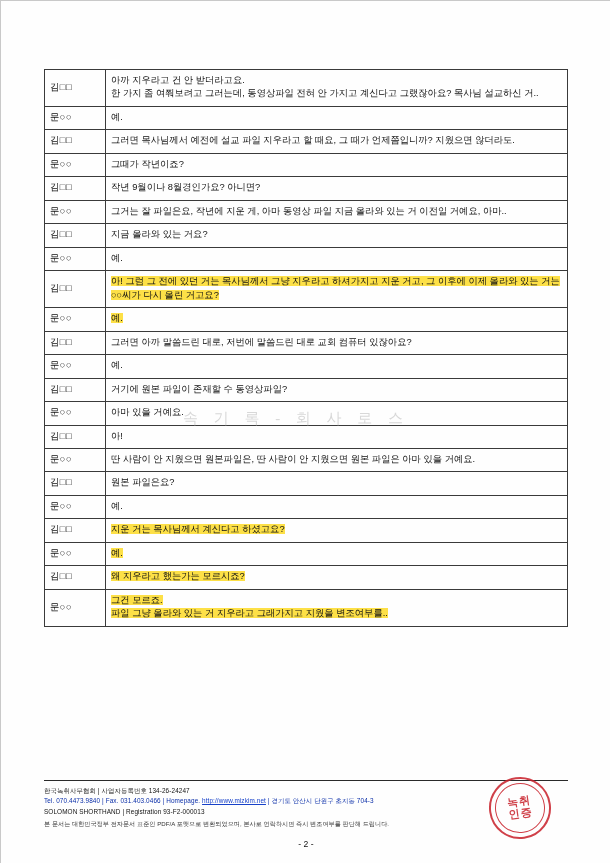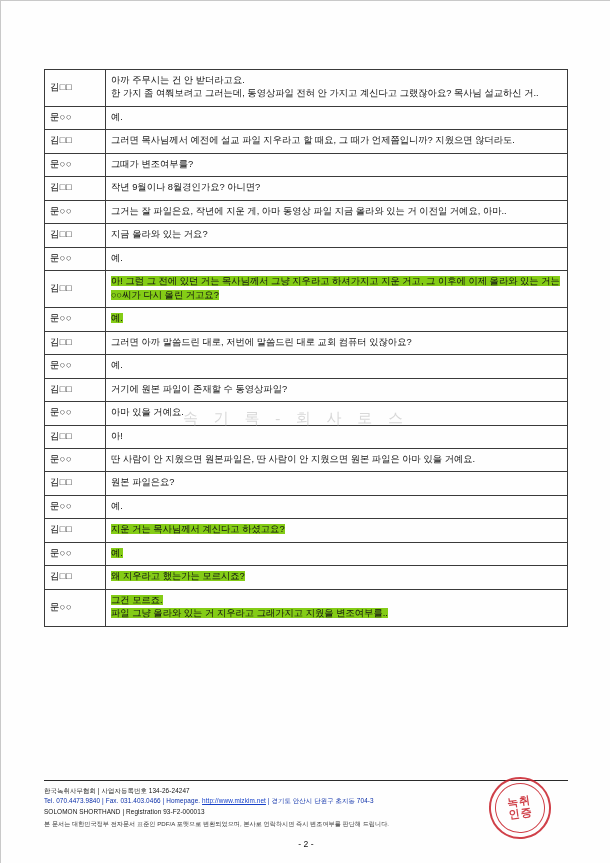--- a/index.html
+++ b/index.html
@@ -53,21 +53,21 @@
   }
   .utt {
     text-align: left;
   }
   .utt p {
     margin: 0;
     padding: 0;
   }
   .hl-line {
     display: inline;
-    background: #84cc16;
+    background: #fde047;
     box-decoration-break: clone;
     -webkit-box-decoration-break: clone;
   }
   .watermark {
     position: absolute;
     left: 175px;
     top: 408px;
     width: 240px;
     text-align: center;
     font-size: 15px;
@@ -153,40 +153,40 @@
 <body>
 
 <div class="page">
   <div class="sheet">
 
     <table class="transcript">
       <tbody>
           <tr>
             <td class="spk">김□□</td>
             <td class="utt">
-              <p>아까 주무시는 건 안 받더라고요.</p>
+              <p>아까 지우라고 건 안 받더라고요.</p>
               <p>한 가지 좀 여쭤보려고 그러는데, 동영상파일 전혀 안 가지고 계신다고 그랬잖아요? 목사님 설교하신 거..</p>
             </td>
           </tr>
           <tr>
             <td class="spk">문○○</td>
             <td class="utt">
               <p>예.</p>
             </td>
           </tr>
           <tr>
             <td class="spk">김□□</td>
             <td class="utt">
               <p>그러면 목사님께서 예전에 설교 파일 지우라고 할 때요, 그 때가 언제쯤입니까? 지웠으면 않더라도.</p>
             </td>
           </tr>
           <tr>
             <td class="spk">문○○</td>
             <td class="utt">
-              <p>그때가 변조여부를?</p>
+              <p>그때가 작년이죠?</p>
             </td>
           </tr>
           <tr>
             <td class="spk">김□□</td>
             <td class="utt">
               <p>작년 9월이나 8월경인가요? 아니면?</p>
             </td>
           </tr>
           <tr>
             <td class="spk">문○○</td>

